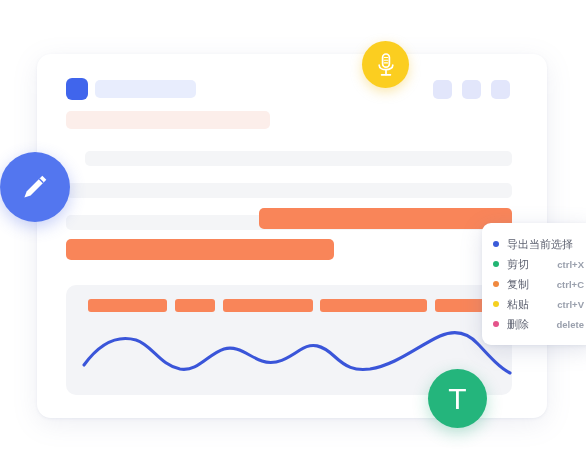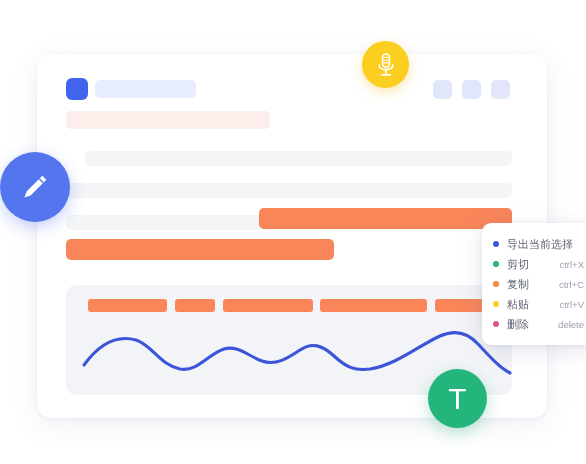--- a/index.html
+++ b/index.html
@@ -207,20 +207,21 @@
     font-family: Liberation Serif, serif;
     white-space: nowrap;
   }
   .ctx-shortcut {
     margin-left: auto;
     font-size: 9.5px;
     color: #9aa0ad;
     font-family: "Liberation Sans", sans-serif;
     white-space: nowrap;
     padding-left: 7px;
+    font-weight: bold;
   }
 </style>
 </head>
 <body>
 
 <div id="stage">
 
   <div class="outer-card"></div>
   <div class="inner-card"></div>
 

